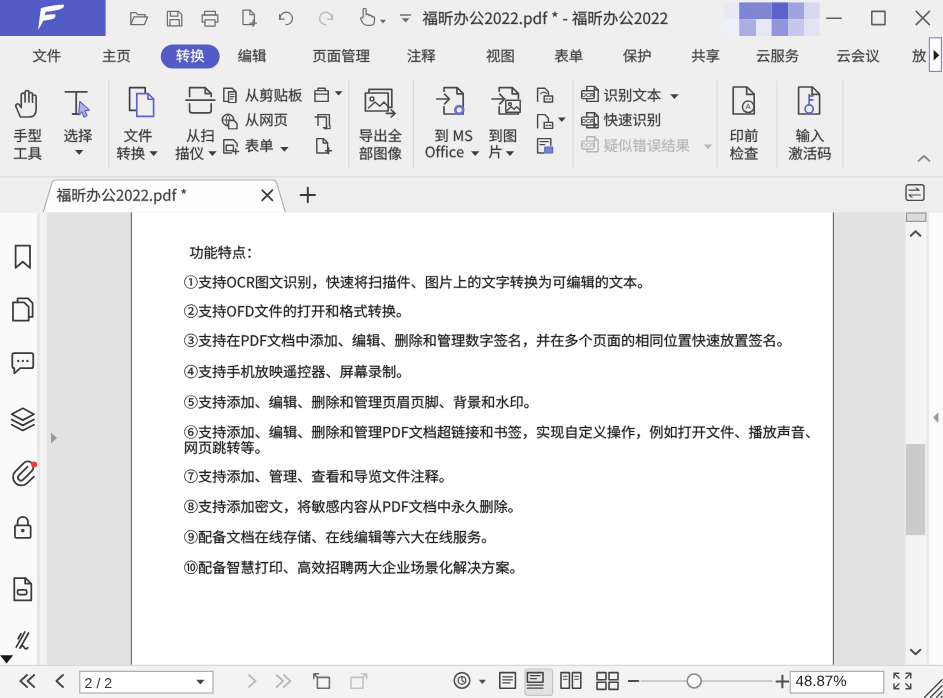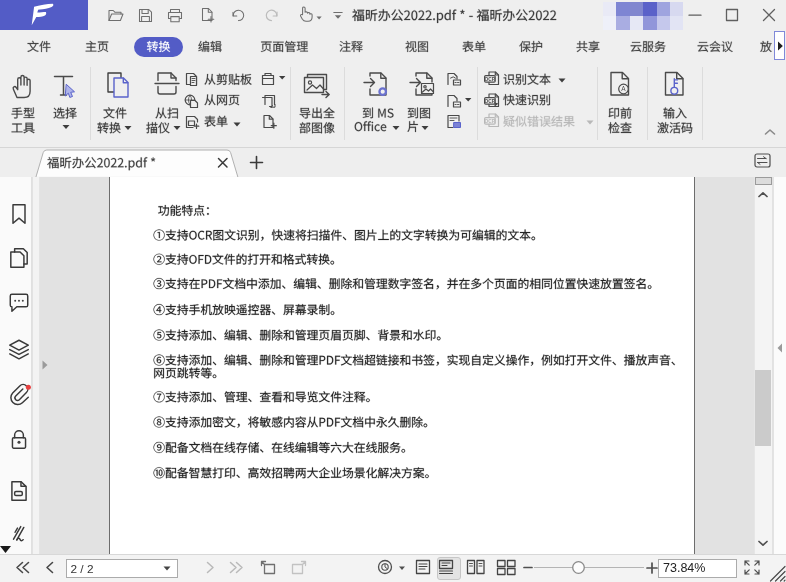--- a/index.html
+++ b/index.html
@@ -361,21 +361,21 @@
       <path d="M1 2.5 H9" stroke="#4f4f4f" stroke-width="1.7"></path>
     </svg>
 <div style="position:absolute;left:534px;top:566.5px;width:110px;height:1.6px;background:#b4b4b4;"></div>
 <svg style="position:absolute;left:570px;top:559px;" width="17" height="17" viewBox="0 0 17 17" fill="none" stroke-linecap="round" stroke-linejoin="round">
       <circle cx="8.5" cy="8.5" r="5.8" fill="#fdfdfd" stroke="#8a8a8a" stroke-width="1.3"></circle>
     </svg>
 <svg style="position:absolute;left:646px;top:562px;" width="12" height="12" viewBox="0 0 12 12" fill="none" stroke-linecap="round" stroke-linejoin="round">
       <path d="M6 1 V11 M1 6 H11" stroke="#4f4f4f" stroke-width="1.7"></path>
     </svg>
 <div style="position:absolute;left:658px;top:558.5px;width:79px;height:19px;background:#fff;border:1px solid #ababab;"></div>
-<div style="position:absolute;left:663px;top:561px;font-size:12.5px;color:#222;font-family:'Liberation Sans',sans-serif;">73.84%</div>
+<div style="position:absolute;left:663px;top:561px;font-size:12.5px;color:#222;font-family:'Liberation Sans',sans-serif;">48.87%</div>
 <svg style="position:absolute;left:743px;top:559px;" width="18" height="17" viewBox="0 0 18 17" fill="none" stroke-linecap="round" stroke-linejoin="round">
       <path d="M2 6 V2 H6 M2 2 l4.2 4.2 M16 6 V2 H12 M16 2 l-4.2 4.2 M2 11 v4 h4 M2 15 l4.2-4.2 M16 11 v4 h-4 M16 15 l-4.2-4.2" stroke="#4f4f4f" stroke-width="1.2"></path>
     </svg>
 <svg style="position:absolute;left:769px;top:565px;" width="17" height="17" viewBox="0 0 17 17" fill="none" stroke-linecap="round" stroke-linejoin="round">
       <path d="M16 1.5 L1.5 16 M16 6.5 L6.5 16 M16 11.5 L11.5 16 M16 15.2 L15.2 16" stroke="#4a4a4a" stroke-width="1.2"></path>
     </svg>
 <svg style="position:absolute;left:0;top:0;pointer-events:none" width="786" height="582" viewBox="0 0 786 582">
       <defs>
         <path id="g0" d="M66 404 96 417Q107 400 118 380Q130 360 136 346L105 331Q99 346 88 366Q76 387 66 404ZM318 164H352V-6H318ZM266 299V244H410V299ZM233 330H444V214H233ZM206 181H468V-38H432V150H242V-40H206ZM228 98H448V68H228ZM228 15H449V-16H228ZM204 396H471V363H204ZM28 326H178V292H28ZM136 212Q142 209 152 200Q162 192 173 181Q184 171 194 162Q204 154 208 150L186 119Q180 126 171 136Q162 146 151 158Q140 169 131 178Q122 188 116 194ZM166 326H173L180 328L200 314Q184 268 156 227Q128 185 95 150Q62 116 29 92Q27 98 24 104Q20 111 16 117Q13 124 10 126Q41 147 71 178Q102 208 126 244Q152 281 166 318ZM96 176 132 220V-39H96Z"></path>
         <path id="g1" d="M263 258H478V222H263ZM369 234H407V-39H369ZM433 418 466 388Q436 376 400 367Q364 357 325 349Q286 342 249 336Q248 342 244 352Q240 361 236 368Q272 374 308 382Q345 390 378 399Q410 408 433 418ZM236 368H275V234Q275 205 273 170Q271 134 265 98Q260 62 248 27Q238 -8 220 -37Q216 -34 210 -30Q204 -26 197 -22Q191 -18 186 -16Q204 12 214 43Q224 75 229 109Q234 142 235 174Q236 206 236 234ZM60 384H186V54H60V88H151V349H60ZM58 238H166V204H58ZM41 384H76V15H41Z"></path>

